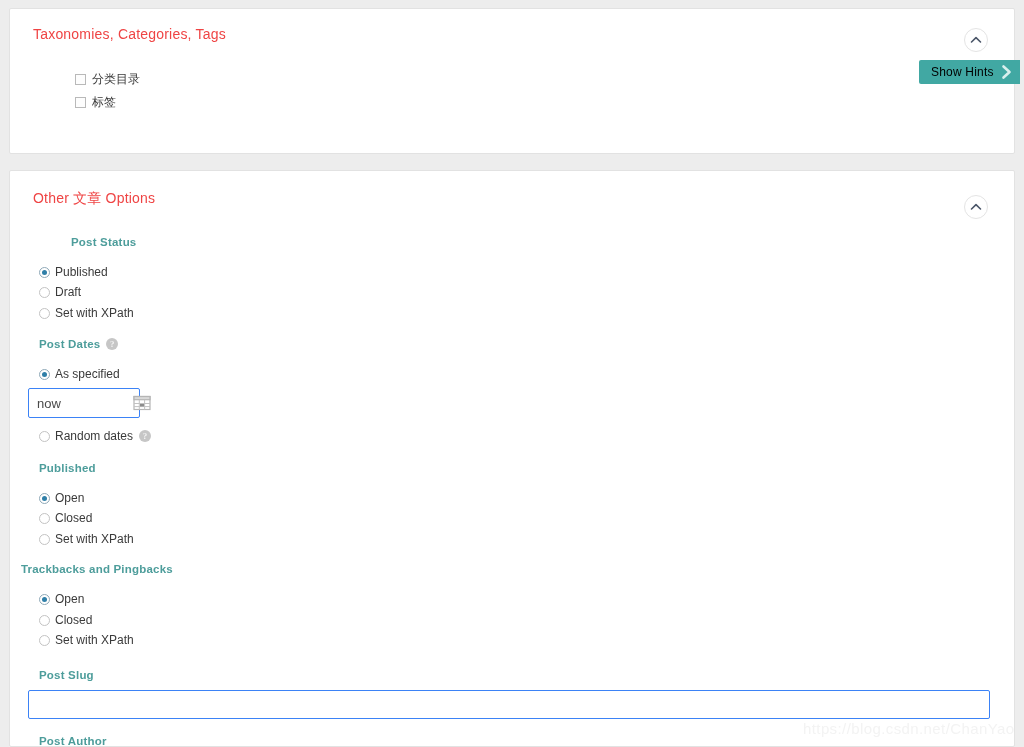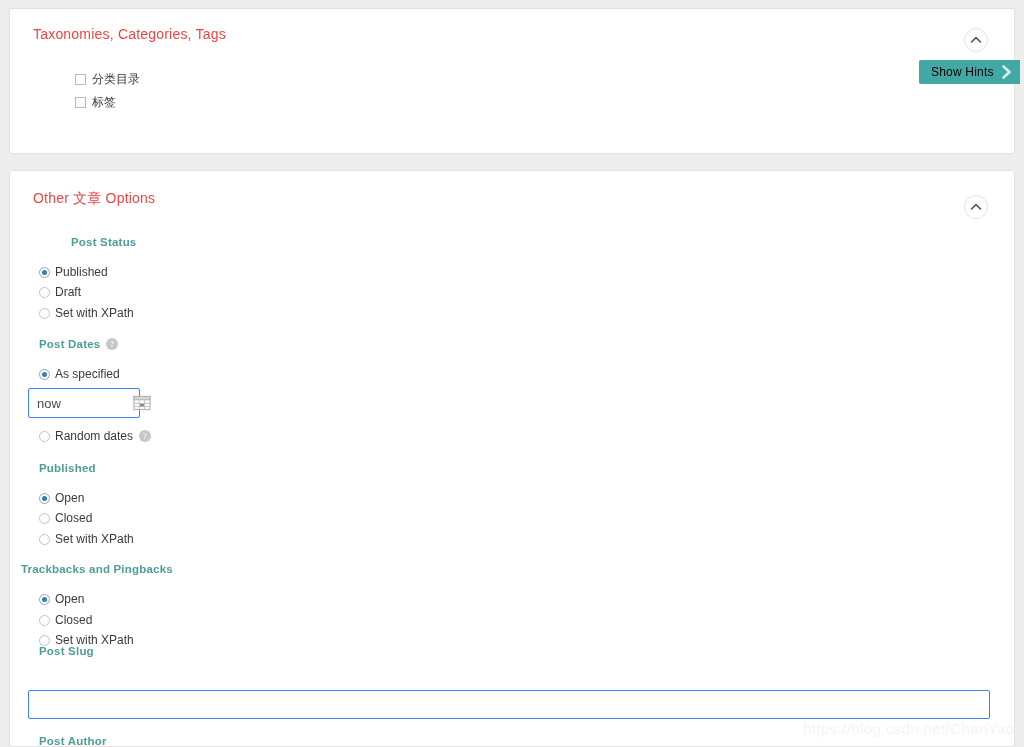--- a/index.html
+++ b/index.html
@@ -339,21 +339,21 @@
   </div>
   <div class="radio-row" style="top:442px;">
     <span class="rb"></span>
     <span class="rb-label">Closed</span>
   </div>
   <div class="radio-row" style="top:462px;">
     <span class="rb"></span>
     <span class="rb-label">Set with XPath</span>
   </div>
 
-  <div class="sec-label" style="left:29px; top:474px;">
+  <div class="sec-label" style="left:29px; top:498px;">
     <span>Post Slug</span>
   </div>
 
   <div class="sec-label" style="left:29px; top:564px;">
     <span>Post Author</span>
   </div>
 </div>
 
 <input class="text-input input-date" type="text" value="now" style="">
 

